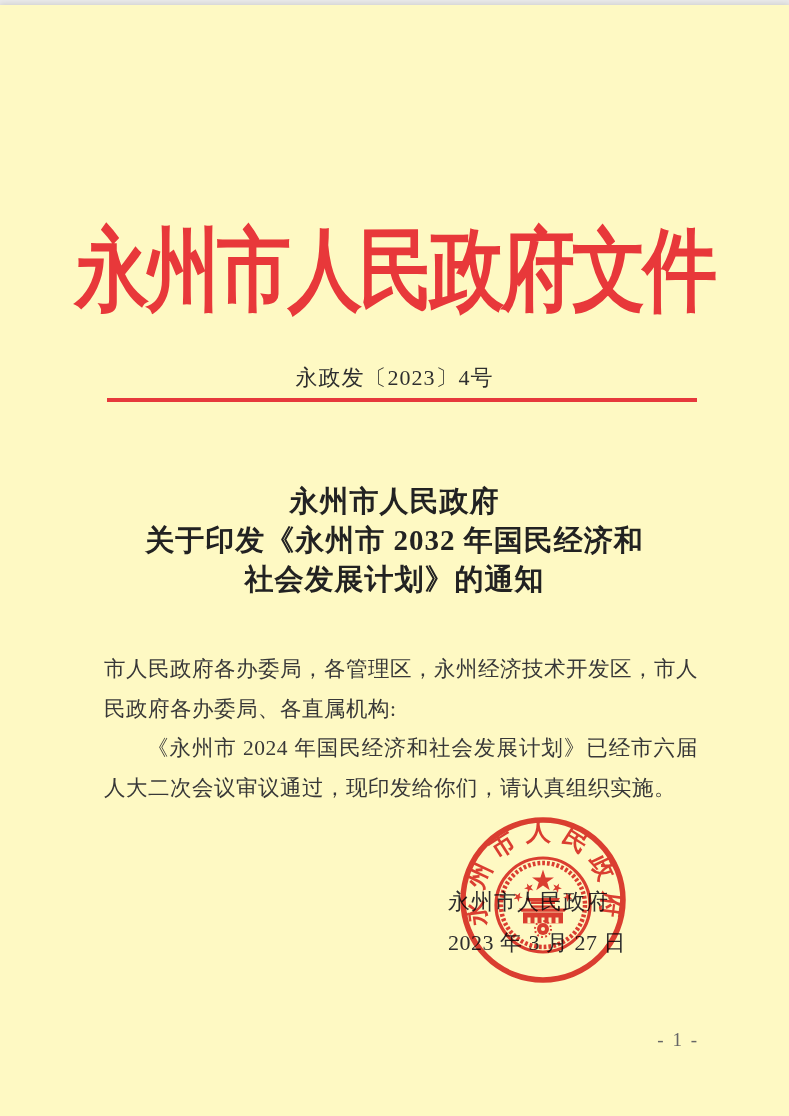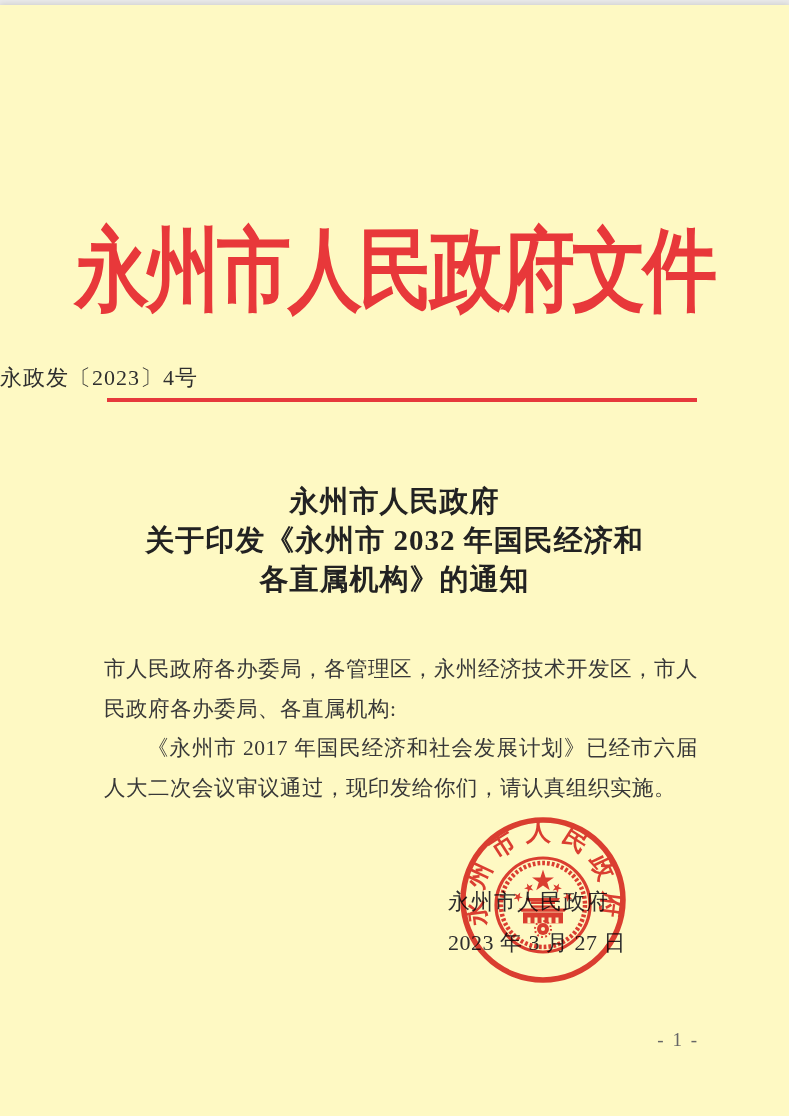--- a/index.html
+++ b/index.html
@@ -19,21 +19,21 @@
     font-size:74px;font-weight:bold;
     letter-spacing:-3px;
     color:#e8383a;
     transform:scaleY(1.22);
     transform-origin:center top;
     white-space:nowrap;
   }
   
   .doc-number{
     position:absolute;top:356px;left:0;width:100%;
-    text-align:left;
+    text-align:center;
     font-size:22px;line-height:34px;
     color:#2f2f2f;
     letter-spacing:1px;
   }
   
   .divider{
     position:absolute;top:393px;left:107px;
     width:590px;height:4px;
     background:#e6393c;
   }
@@ -88,26 +88,26 @@
 
   <div class="banner">永州市人民政府文件</div>
 
   <div class="doc-number">永政发〔2023〕4号</div>
 
   <div class="divider"></div>
 
   <div class="notice-title">
     <div>永州市人民政府</div>
     <div>关于印发《永州市 2032 年国民经济和</div>
-    <div>各直属机构》的通知</div>
+    <div>社会发展计划》的通知</div>
   </div>
 
   <div class="body-text">
     <p>市人民政府各办委局，各管理区，永州经济技术开发区，市人民政府各办委局、各直属机构:</p>
-    <p class="indent">《永州市 2017 年国民经济和社会发展计划》已经市六届人大二次会议审议通过，现印发给你们，请认真组织实施。</p>
+    <p class="indent">《永州市 2024 年国民经济和社会发展计划》已经市六届人大二次会议审议通过，现印发给你们，请认真组织实施。</p>
   </div>
 
   <div class="signature">永州市人民政府</div>
 
   <div class="sign-date">2023 年 3 月 27 日</div>
 
   <svg class="seal" viewBox="0 0 168 168" aria-hidden="true">
 
     <circle cx="84" cy="84" r="80" fill="none" stroke="#d93030" stroke-width="5.5"></circle>
 

